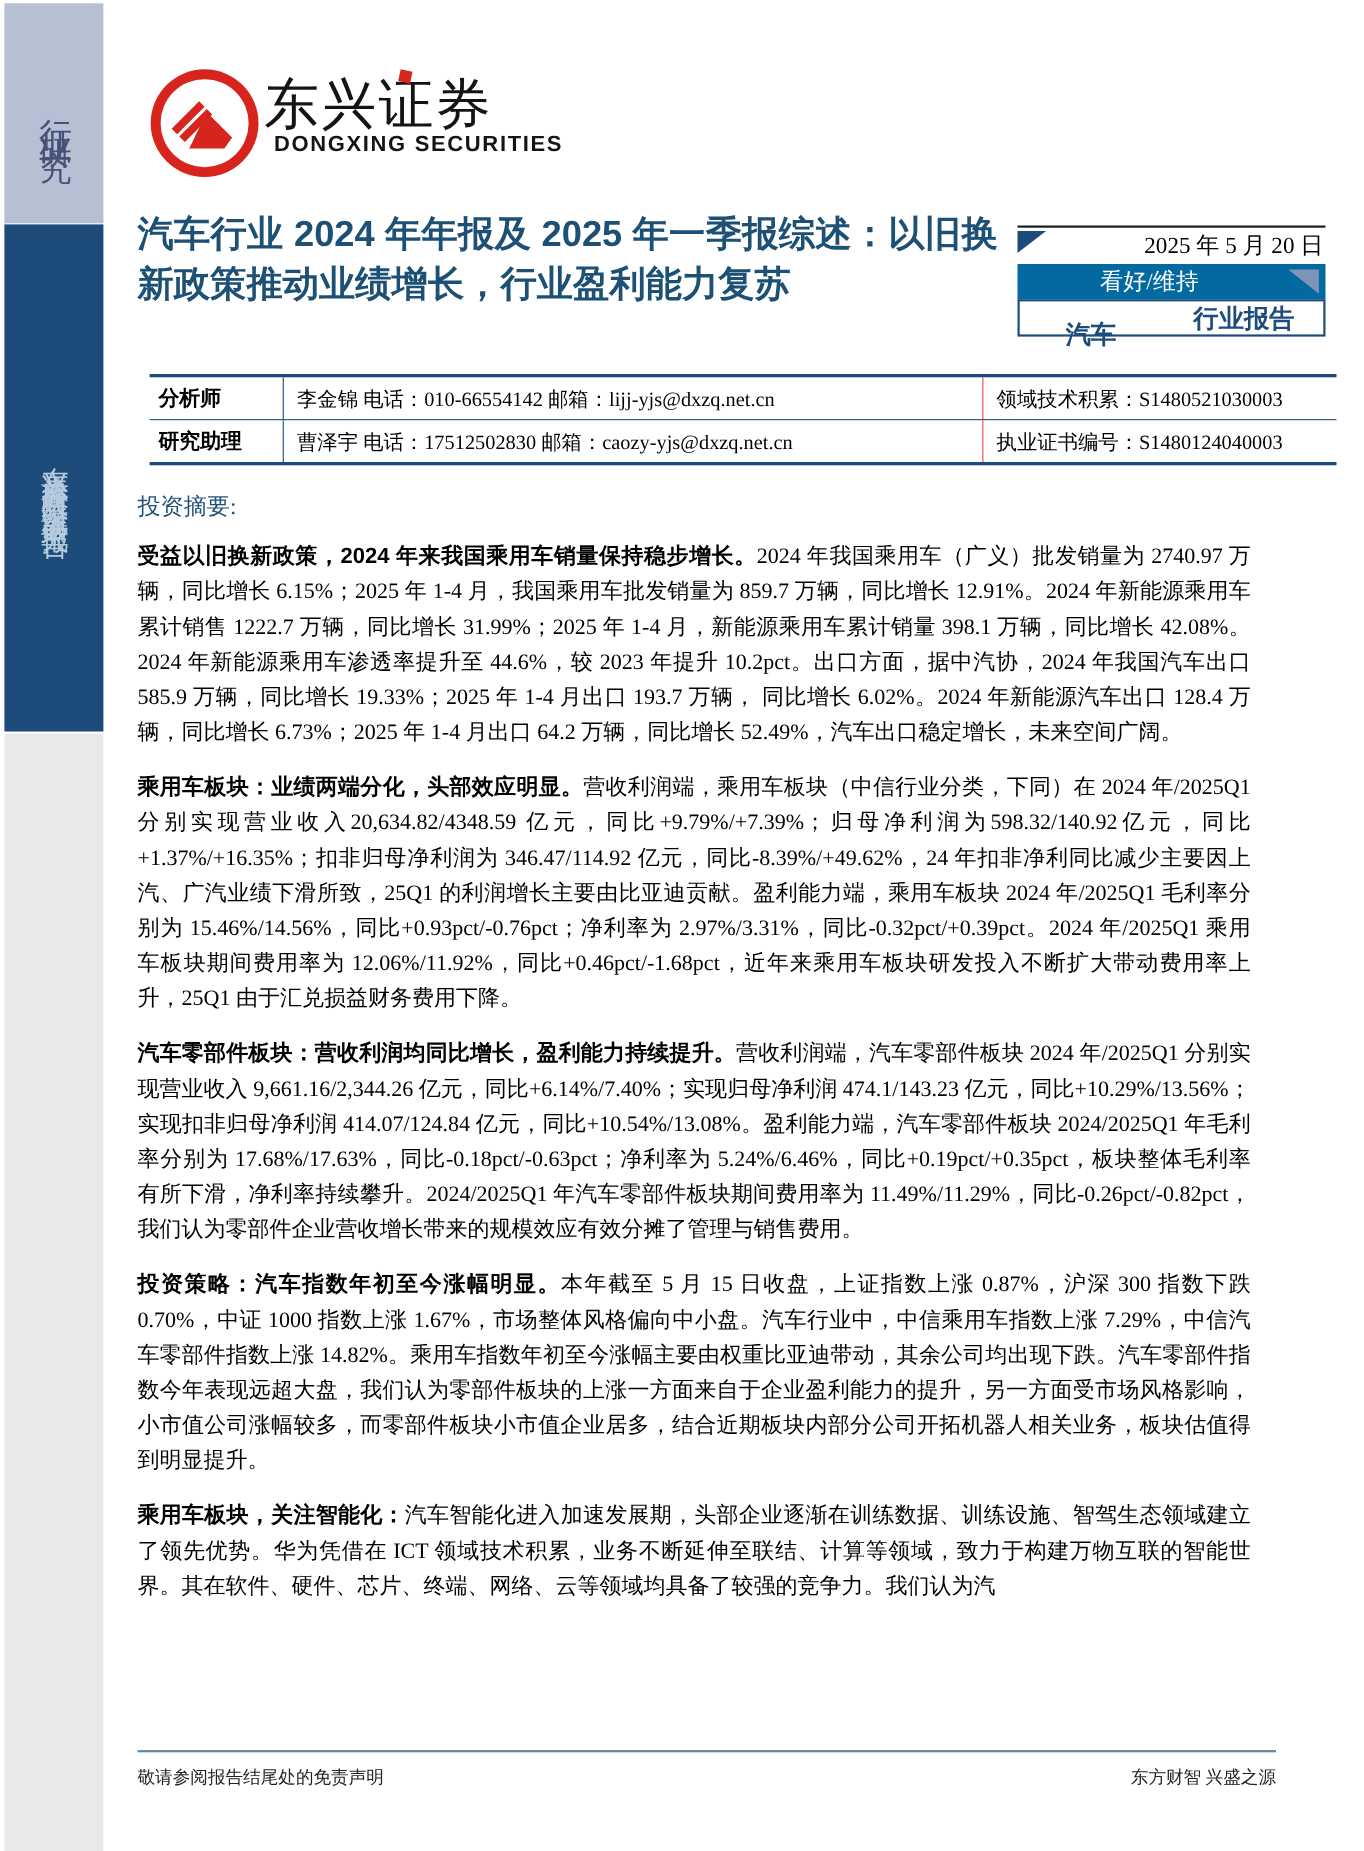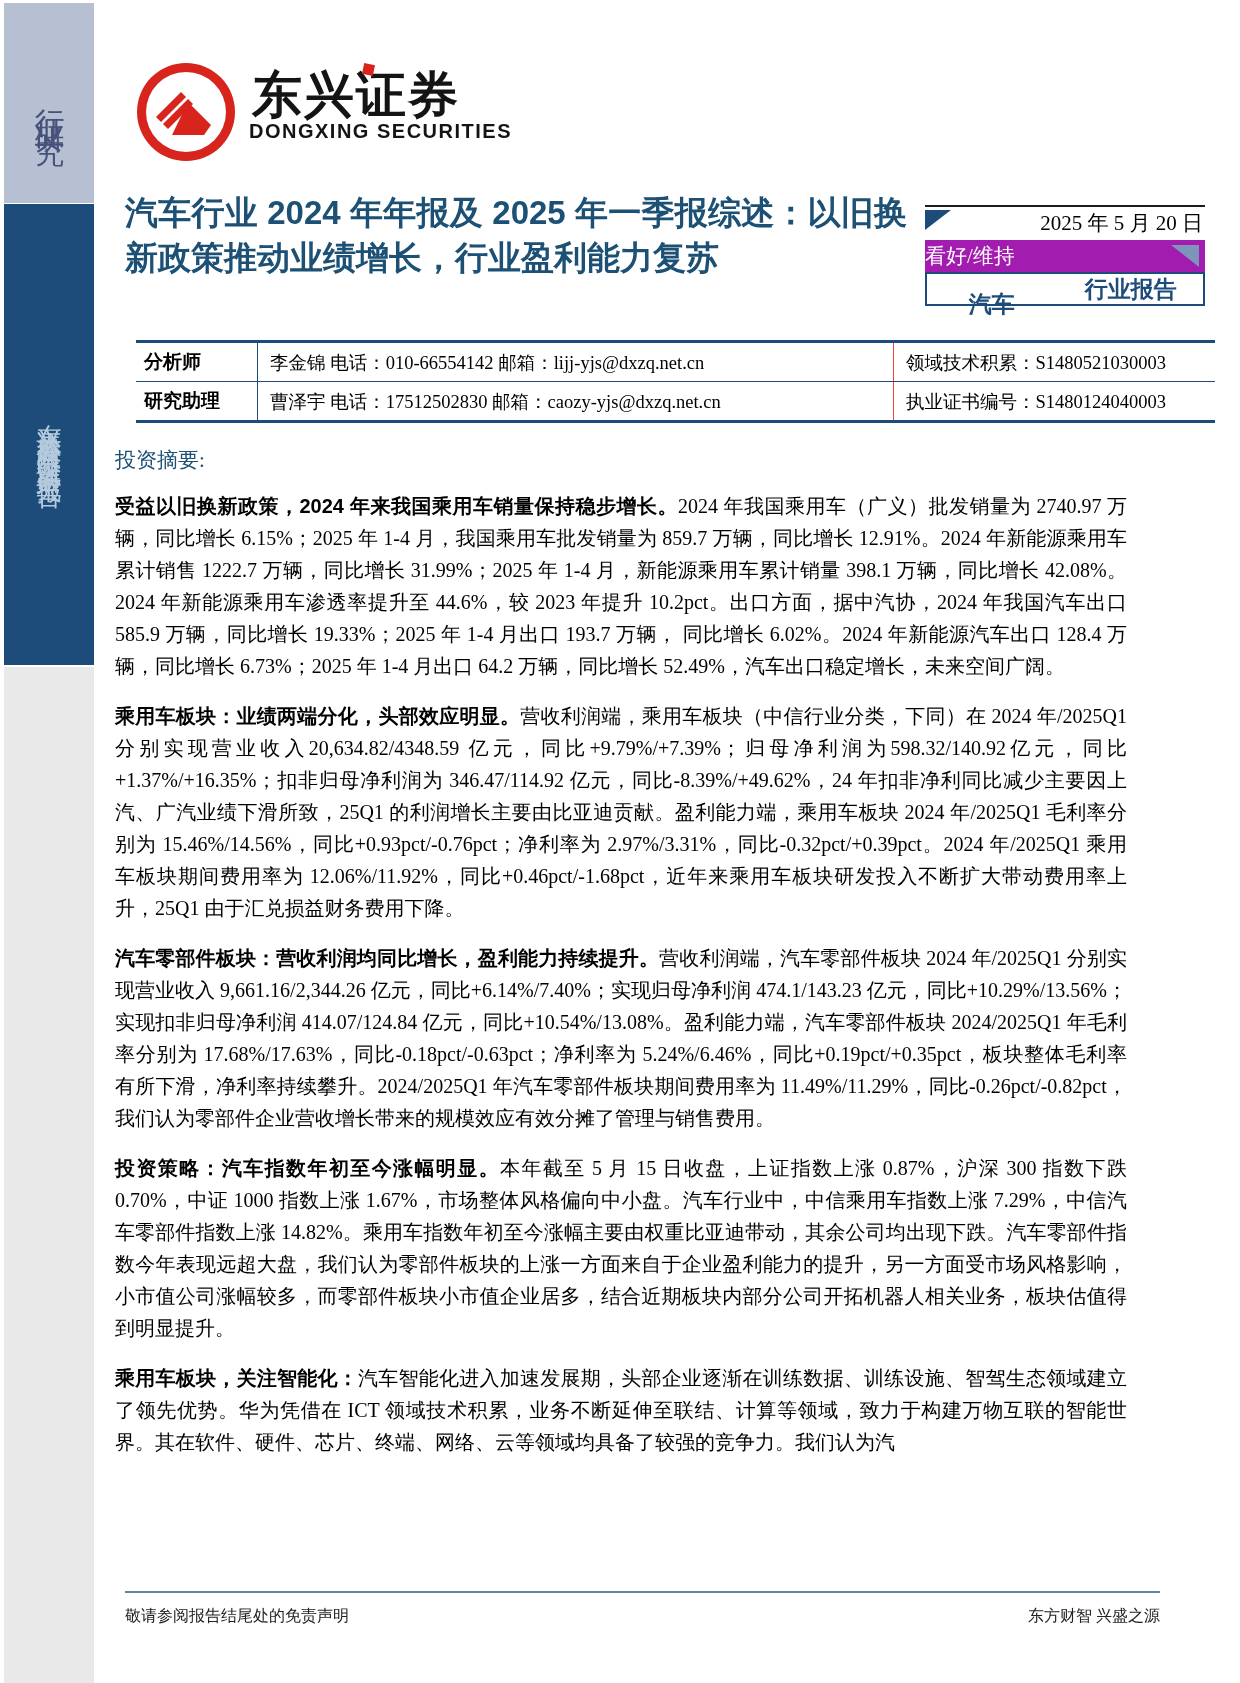--- a/index.html
+++ b/index.html
@@ -33,23 +33,23 @@
     font-family:"Liberation Serif","DejaVu Serif",serif;
   }
   .sidebar-bottom{
     position:absolute;left:4px;top:667px;width:90px;height:1016px;
     background:#e9e9ea;
   }
   
   .logo{position:absolute;left:136px;top:60px;height:106px;}
   .logo-mark{position:absolute;left:0;top:2px;width:100px;height:100px;}
   .logo-cn{
-    position:absolute;left:116px;top:2px;width:300px;
-    font-family:"Liberation Sans","DejaVu Sans",sans-serif;
-    font-weight:700;font-size:50px;letter-spacing:2px;color:#141414;
+    position:absolute;left:104px;top:2px;width:300px;
+    font-family:"Liberation Sans","DejaVu Sans",sans-serif;
+    font-weight:400;font-size:50px;letter-spacing:2px;color:#141414;
     white-space:nowrap;
   }
   .logo-dot{
     position:absolute;left:227px;top:4px;width:11px;height:11px;
     background:#d7251d;transform:rotate(12deg);
   }
   .logo-en{
     position:absolute;left:113px;top:60px;width:330px;
     font-family:"Liberation Sans","DejaVu Sans",sans-serif;
     font-weight:700;font-size:20px;letter-spacing:1.5px;color:#141414;
@@ -67,22 +67,22 @@
   .info-date{
     position:relative;height:33px;border-top:2px solid #1c1c1c;
     font-size:21px;text-align:right;line-height:33px;padding-right:2px;
     color:#000;
   }
   .info-date-triangle{
     position:absolute;left:0;top:3px;width:0;height:0;
     border-top:20px solid #1d4b7a;border-right:26px solid transparent;
   }
   .info-rating{
-    position:relative;height:32px;background:#a21caf;color:#ffffff;
-    font-size:21px;line-height:32px;
+    position:relative;height:32px;background:#0369a1;color:#ffffff;
+    font-size:21px;line-height:32px;text-align:center;
     padding-right:40px;
   }
   .info-rating-triangle{
     position:absolute;right:6px;top:5px;width:0;height:0;
     border-top:22px solid #7e95ba;border-left:28px solid transparent;
   }
   .info-cells{
     display:flex;height:34px;border:2px solid #1d4b7a;box-sizing:border-box;
   }
   .info-cell{
@@ -104,21 +104,21 @@
     display:flex;align-items:center;overflow:hidden;white-space:nowrap;
   }
   .analyst-role{
     font-family:"Liberation Sans","DejaVu Sans",sans-serif;
     font-weight:700;font-size:19px;padding-left:8px;
     border-right:1px solid #1d4b7a;
   }
   .analyst-detail{font-size:18.5px;padding-left:12px;border-right:1px solid #ef4444;}
   .analyst-cert{font-size:18.5px;padding-left:12px;}
   
-  .body-text{position:absolute;left:115px;top:446px;width:1012px;}
+  .body-text{position:absolute;left:125px;top:446px;width:1012px;}
   .summary-heading{
     font-size:21px;color:#1c5074;margin:0 0 16px 0;font-weight:400;
   }
   .para{
     font-size:20px;line-height:32px;text-align:justify;
     margin:0 0 18px 0;
   }
   .para .lead{
     font-family:"Liberation Sans","DejaVu Sans",sans-serif;
     font-weight:700;

